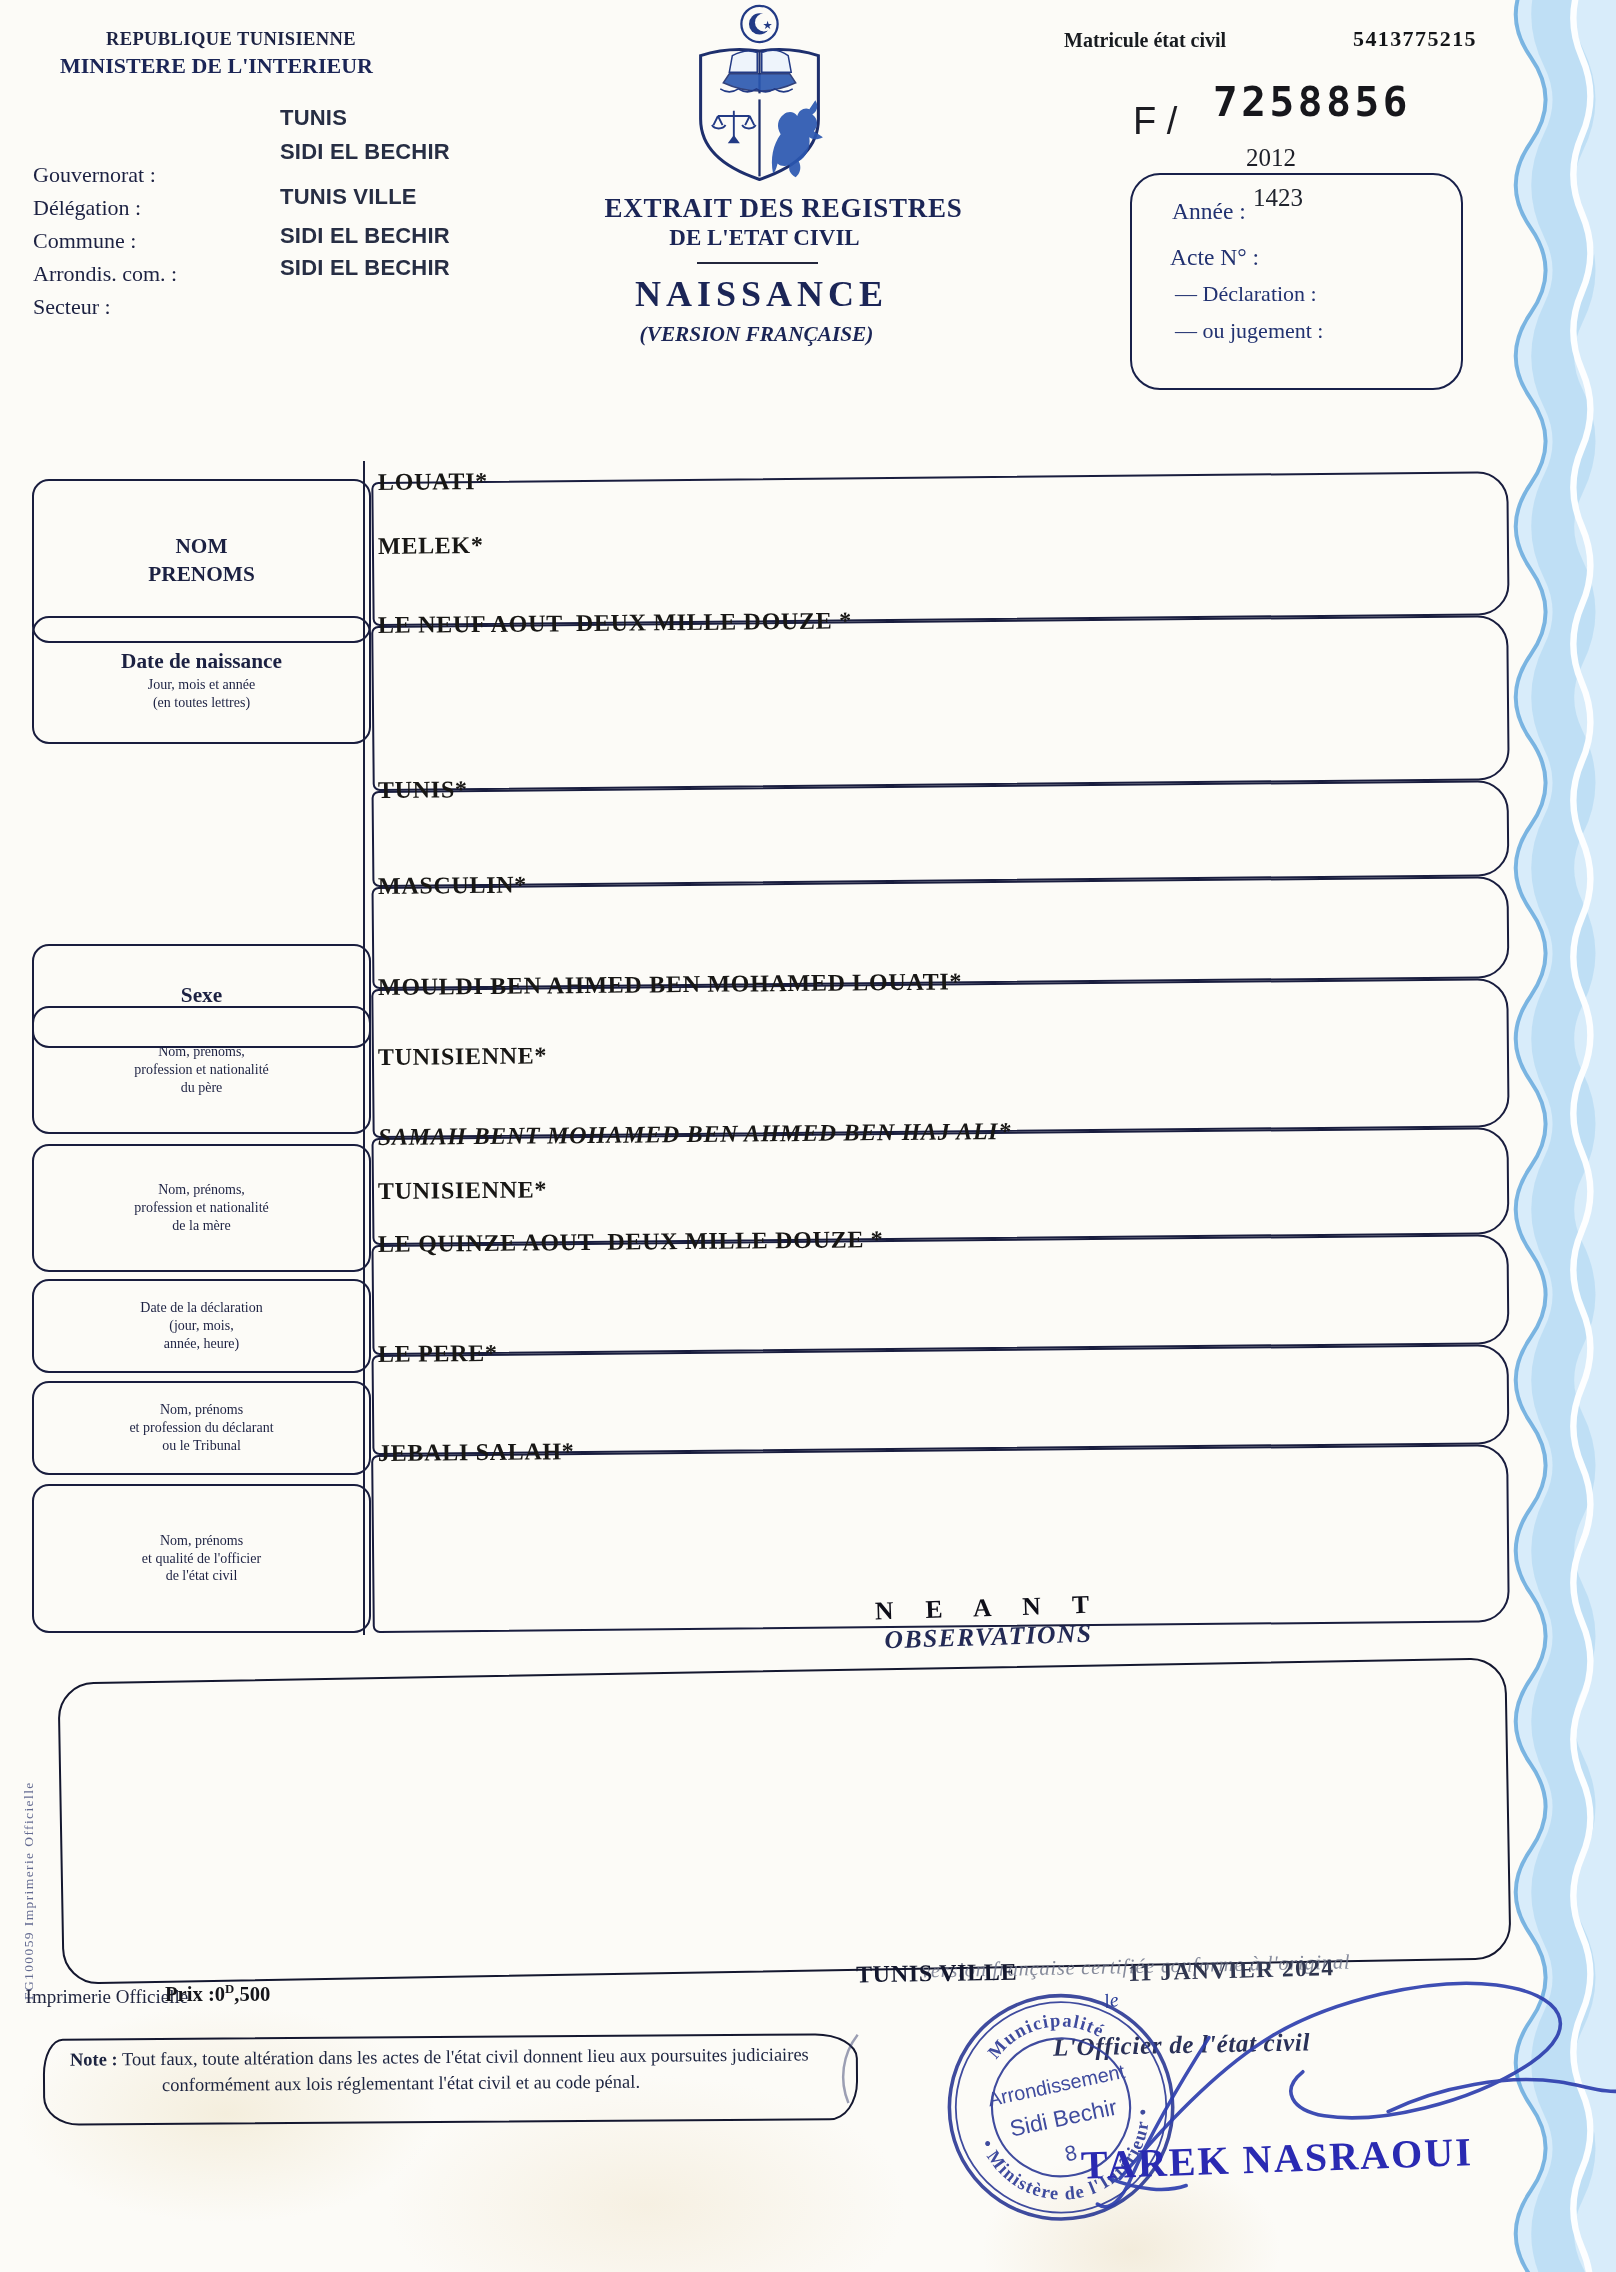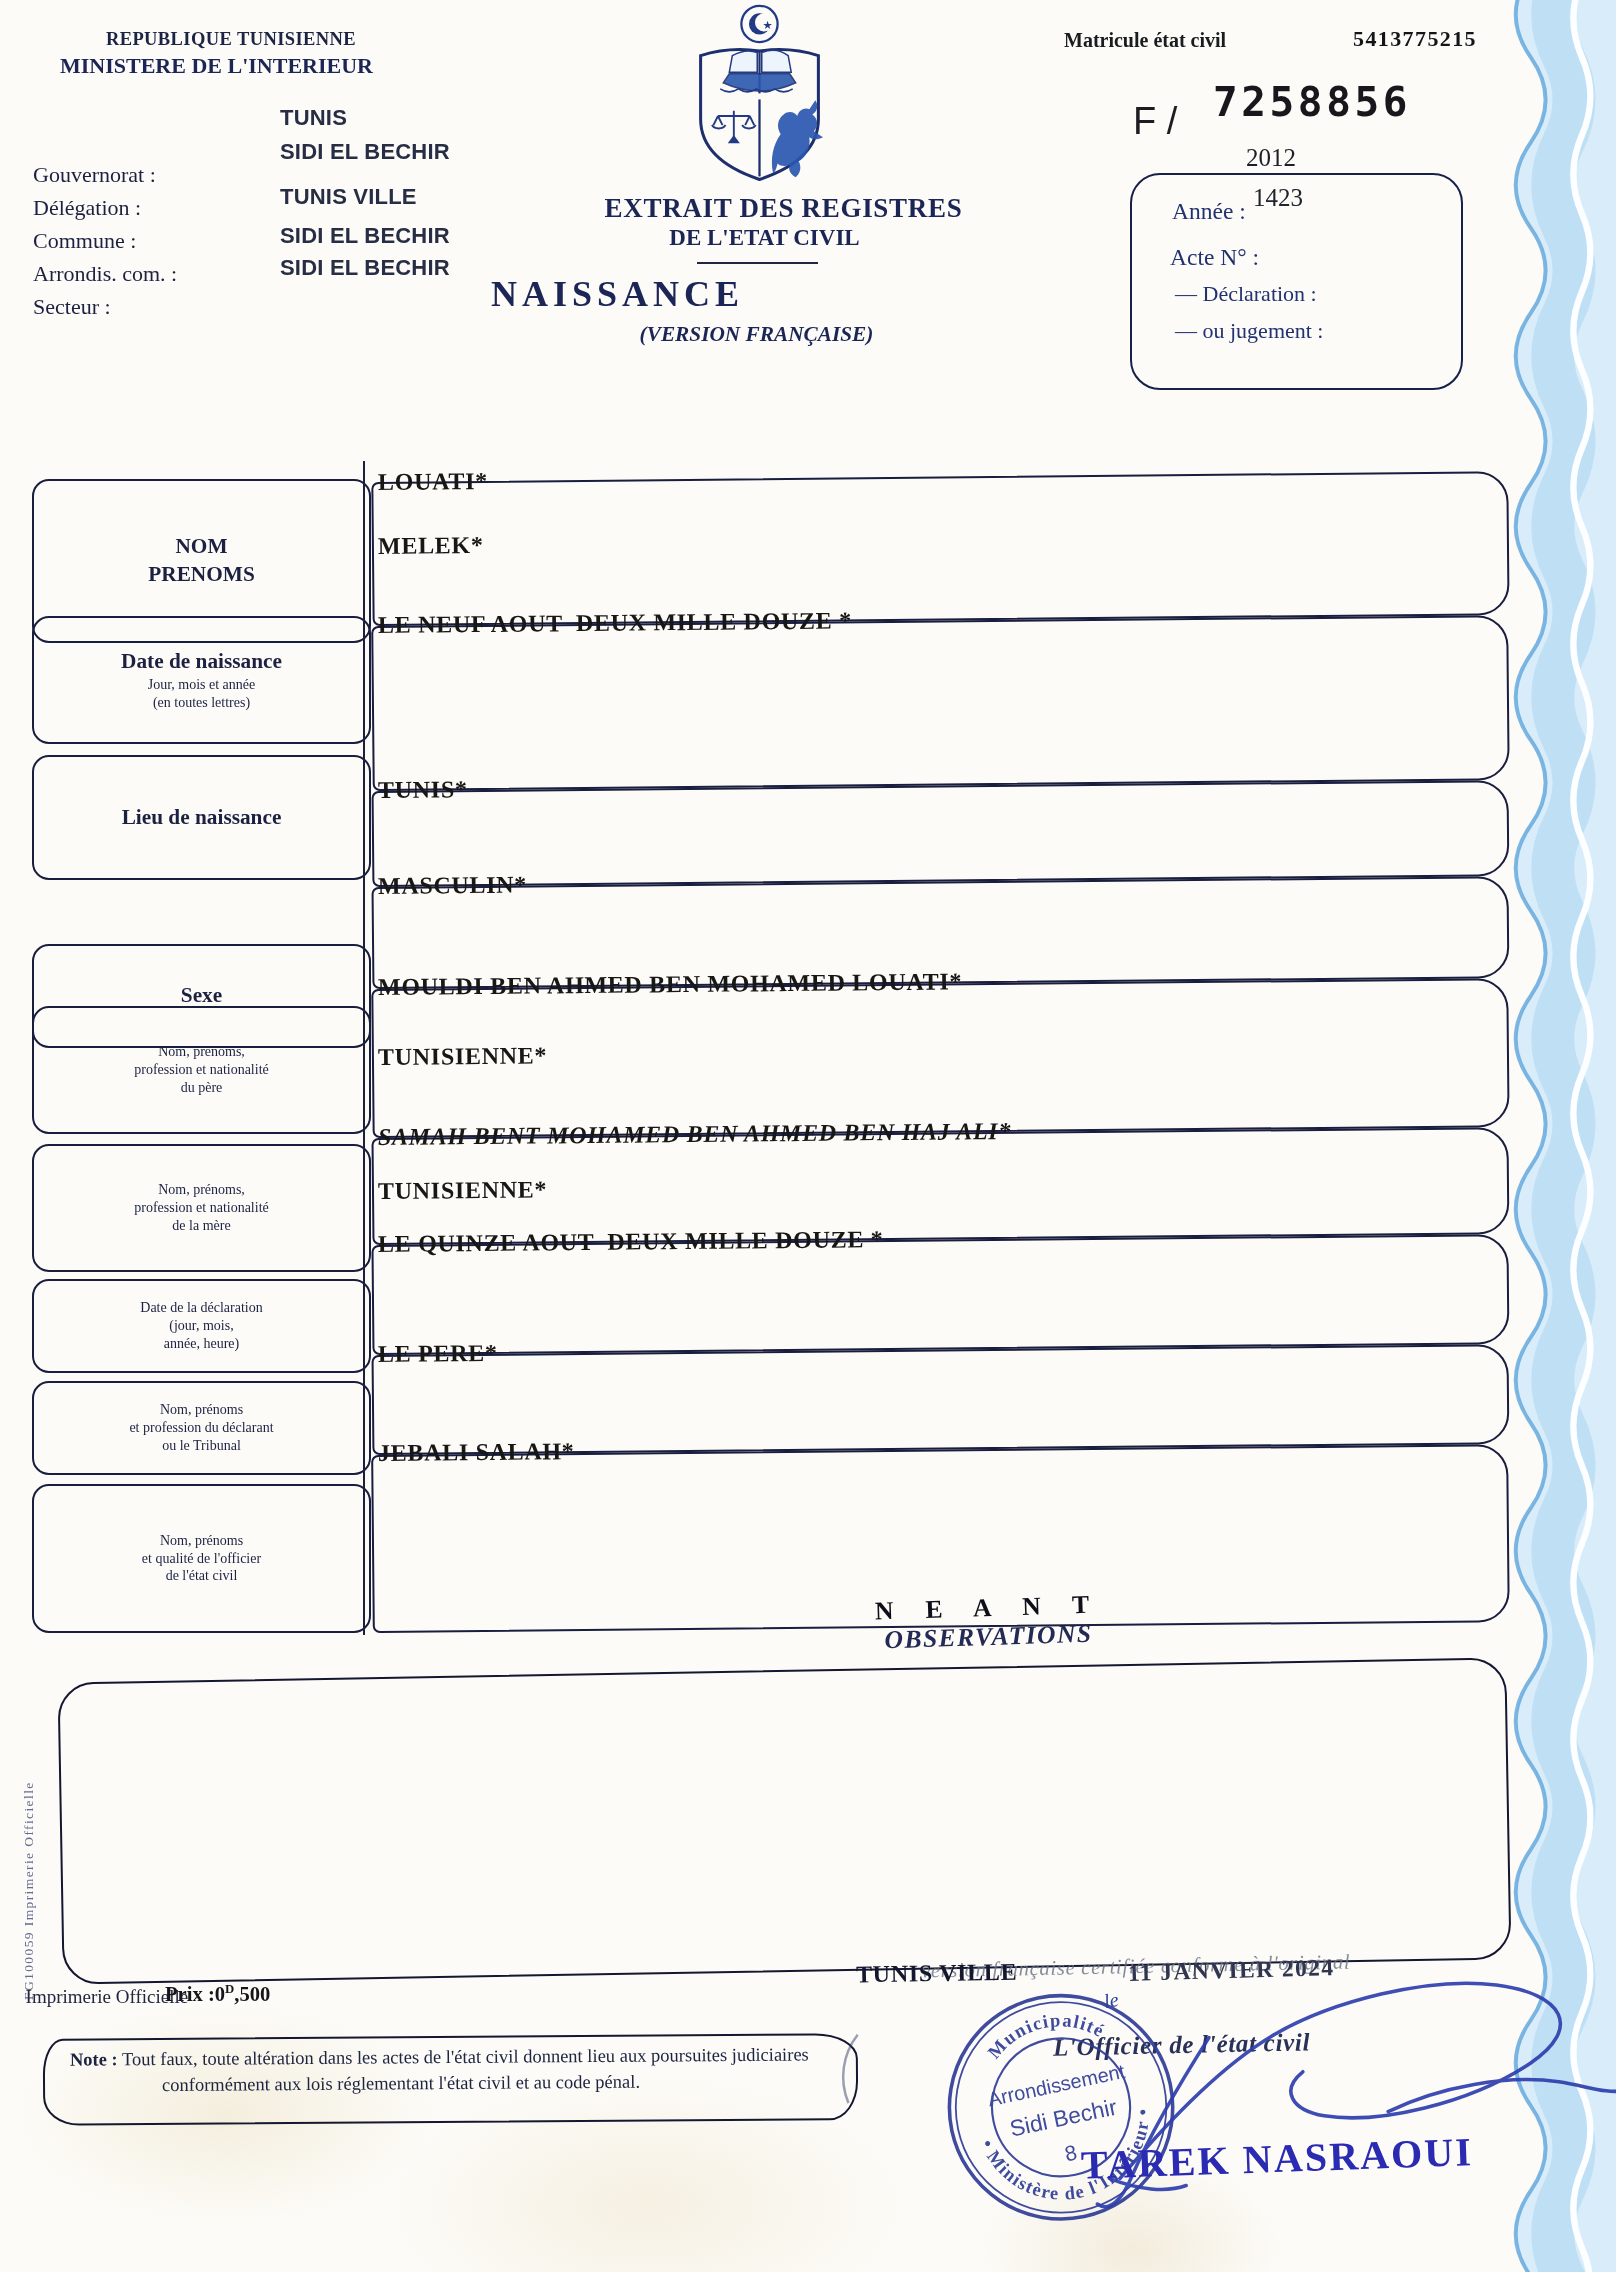--- a/index.html
+++ b/index.html
@@ -20,21 +20,21 @@
   .ministry{left:60px;top:53px;width:341px;font-size:22px;font-weight:bold;color:#1b2556;text-align:left;}
   .adm-lbl{left:33px;font-size:22px;color:#1c2142;}
   .adm-lbl.l0{top:162px}.adm-lbl.l1{top:195px}.adm-lbl.l2{top:228px}.adm-lbl.l3{top:261px}.adm-lbl.l4{top:294px}
   .adm-val{left:280px;font-size:22px;font-weight:bold;color:#272e44;letter-spacing:0.2px;font-family:"Liberation Sans",sans-serif;}
   .adm-val.v0{top:105px}.adm-val.v1{top:139px}.adm-val.v2{top:184px}.adm-val.v3{top:223px}.adm-val.v4{top:255px}
 
   
   .title1{left:499px;top:193px;width:569px;font-size:27px;font-weight:bold;letter-spacing:0.7px;color:#1b2556;text-align:center;}
   .title2{left:494px;top:225px;width:541px;font-size:23px;font-weight:bold;color:#1b2556;text-align:center;}
   .t-underline{left:697px;top:262px;width:121px;height:2.1px;background:#23263c;}
-  .title3{left:491px;top:273px;width:541px;font-size:36px;font-weight:bold;letter-spacing:5px;color:#1b2556;text-align:left;}
+  .title3{left:491px;top:273px;width:541px;font-size:36px;font-weight:bold;letter-spacing:5px;color:#1b2556;text-align:center;}
   .title4{left:486px;top:322px;width:541px;font-size:21.3px;font-weight:bold;font-style:italic;color:#1b2556;text-align:center;}
 
   
   .matricule-lbl{left:1064px;top:28.5px;font-size:20px;font-weight:bold;color:#191c20;}
   .matricule-val{left:1353px;top:26px;font-size:22px;font-weight:bold;letter-spacing:1.4px;color:#131519;}
   .series-prefix{left:1133px;top:100px;font-size:38px;color:#1c1c22;font-family:"Liberation Sans",sans-serif;}
   .series-number{left:1213px;top:78px;font-size:41px;font-weight:bold;letter-spacing:3.6px;color:#17171c;}
   .series-year{left:1246px;top:144px;font-size:25px;color:#1d1f28;}
   .acte-box{left:1130px;top:173px;width:329px;height:213px;border:2.5px solid #18204a;border-radius:30px;}
   .hijri{left:1253px;top:184px;font-size:25px;color:#20242e;}
@@ -157,24 +157,20 @@
 
   <div class="abs lbox lb1">
       <div class="lstrong">NOM
 PRENOMS</div>
       <div class="lrest"></div>
     </div>
   <div class="abs lbox lb2">
       <div class="lstrong">Date de naissance</div>
       <div class="lrest">Jour, mois et année
 (en toutes lettres)</div>
-    </div>
-  <div class="abs lbox lb3">
-      <div class="lstrong">Lieu de naissance</div>
-      <div class="lrest"></div>
     </div>
   <div class="abs lbox lb4">
       <div class="lstrong">Sexe</div>
       <div class="lrest"></div>
     </div>
   <div class="abs lbox lb5">
       <div class="lstrong"></div>
       <div class="lrest">Nom, prénoms,
 profession et nationalité
 du père</div>

